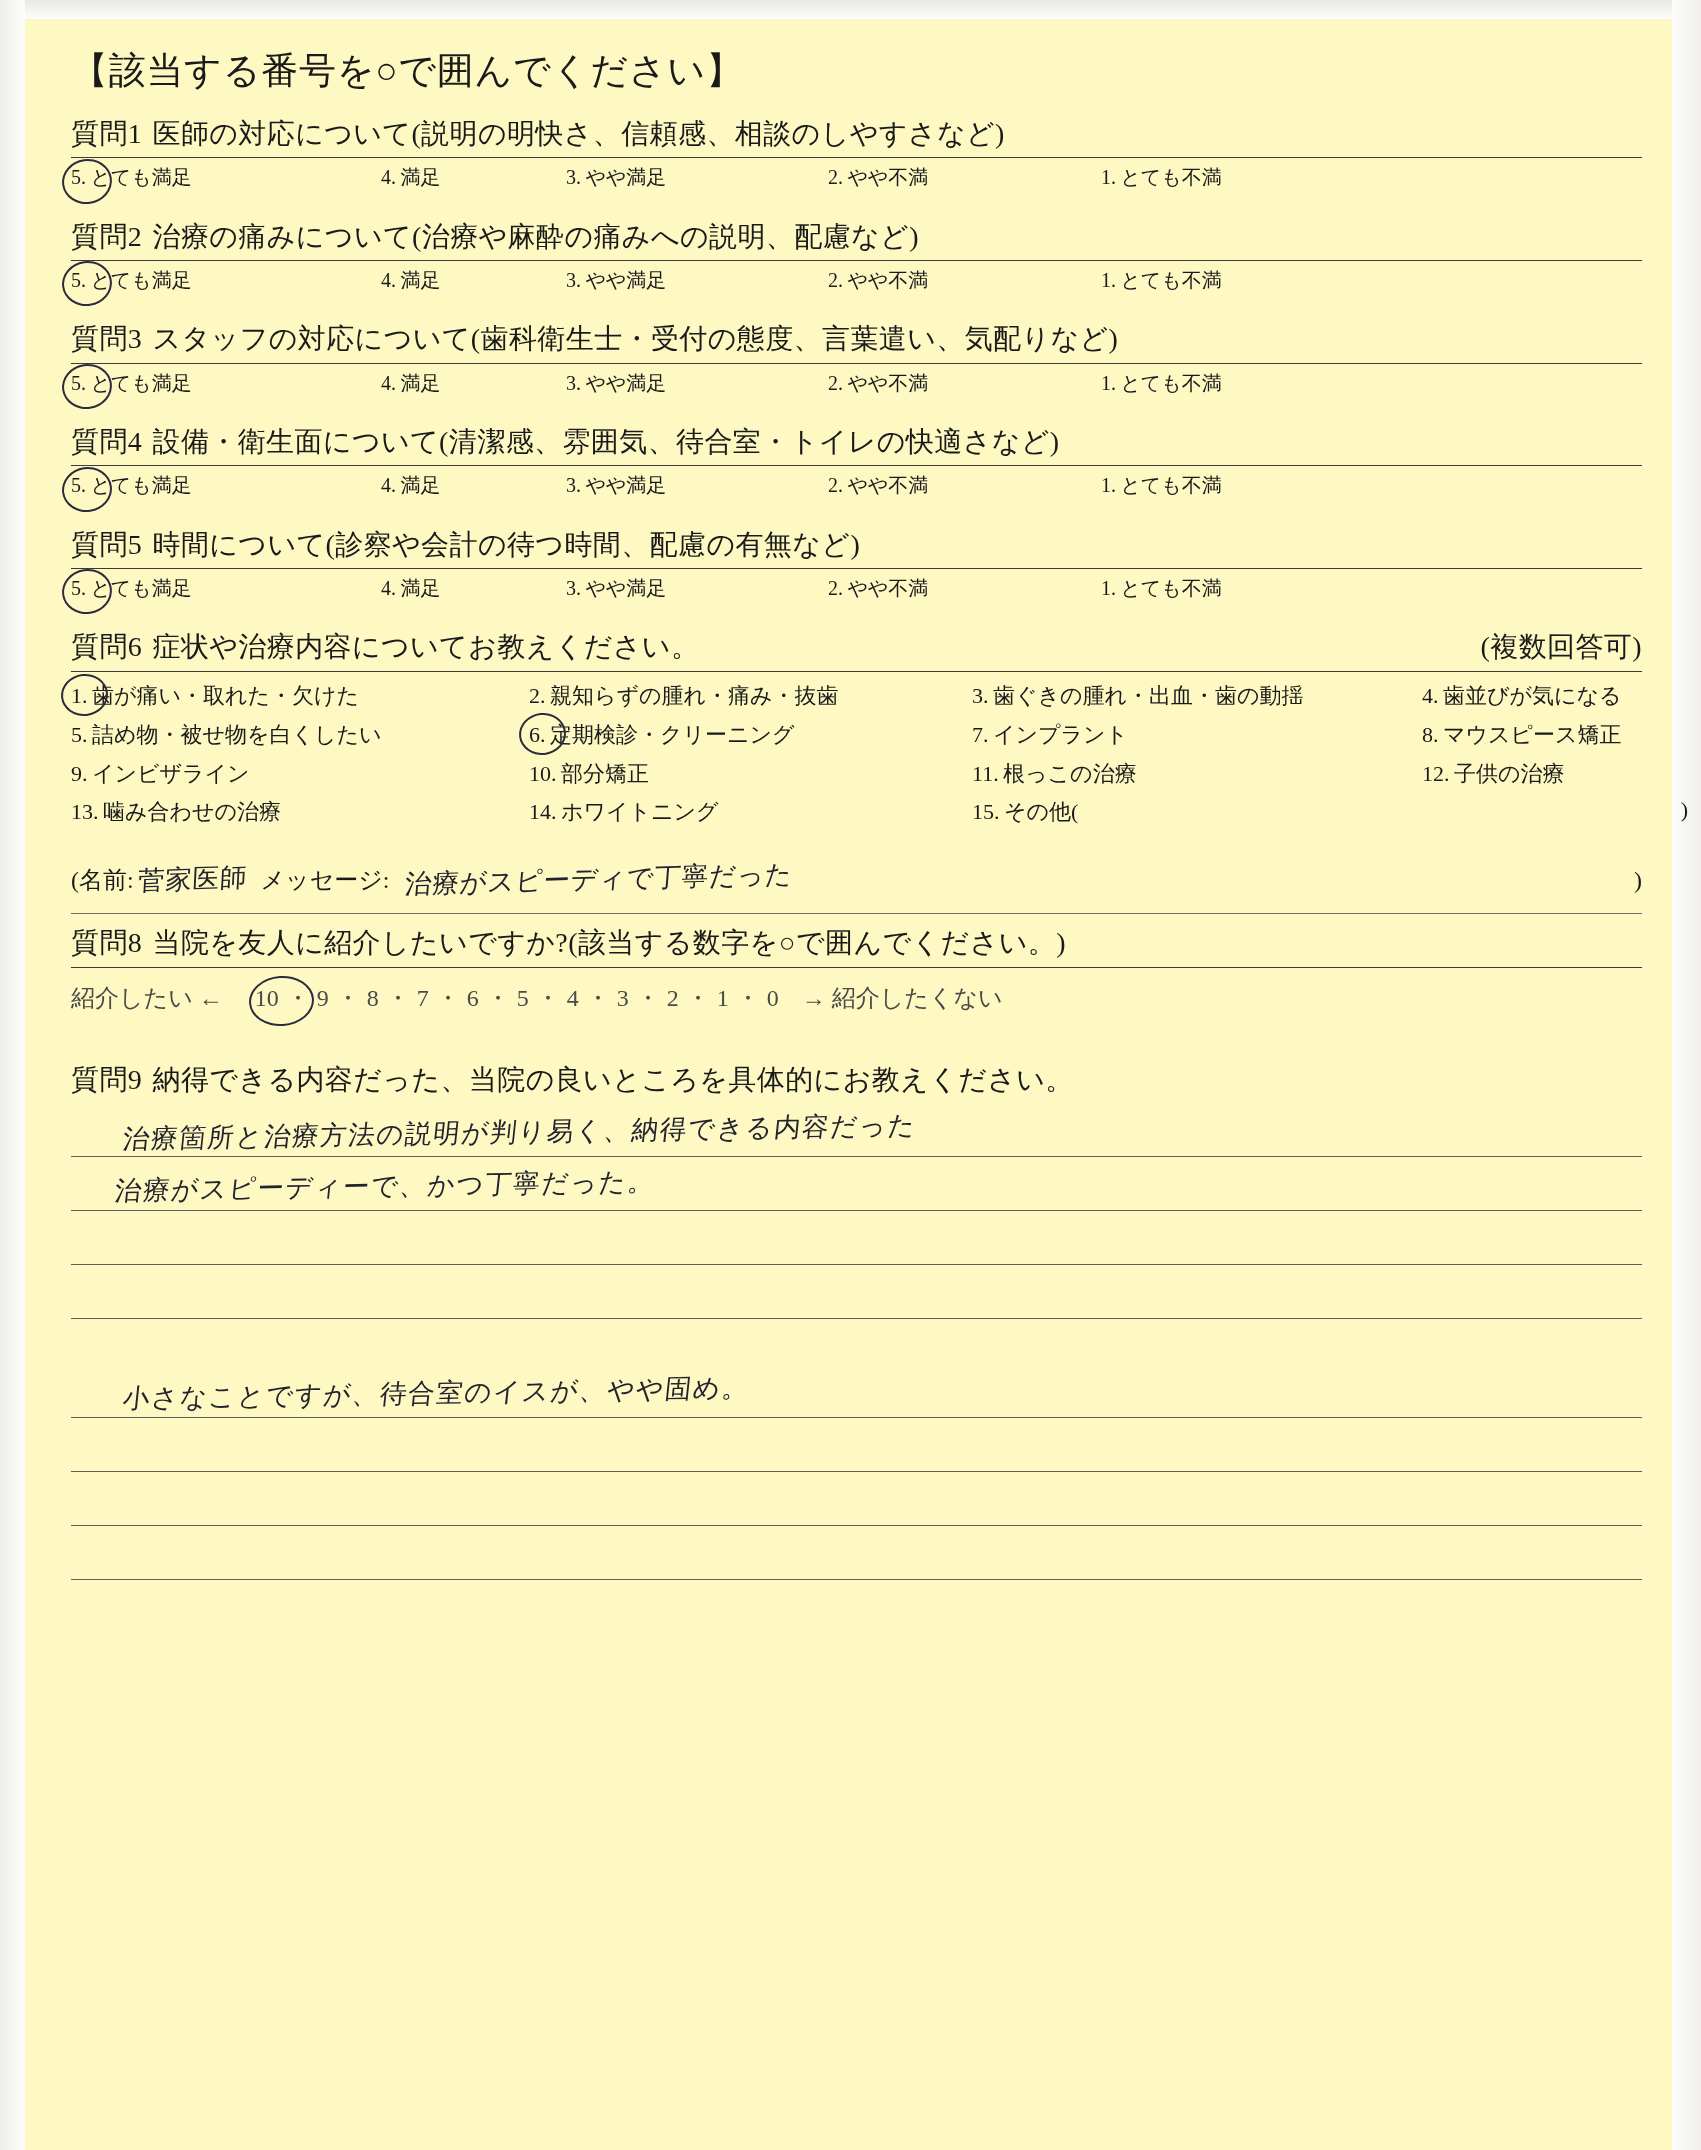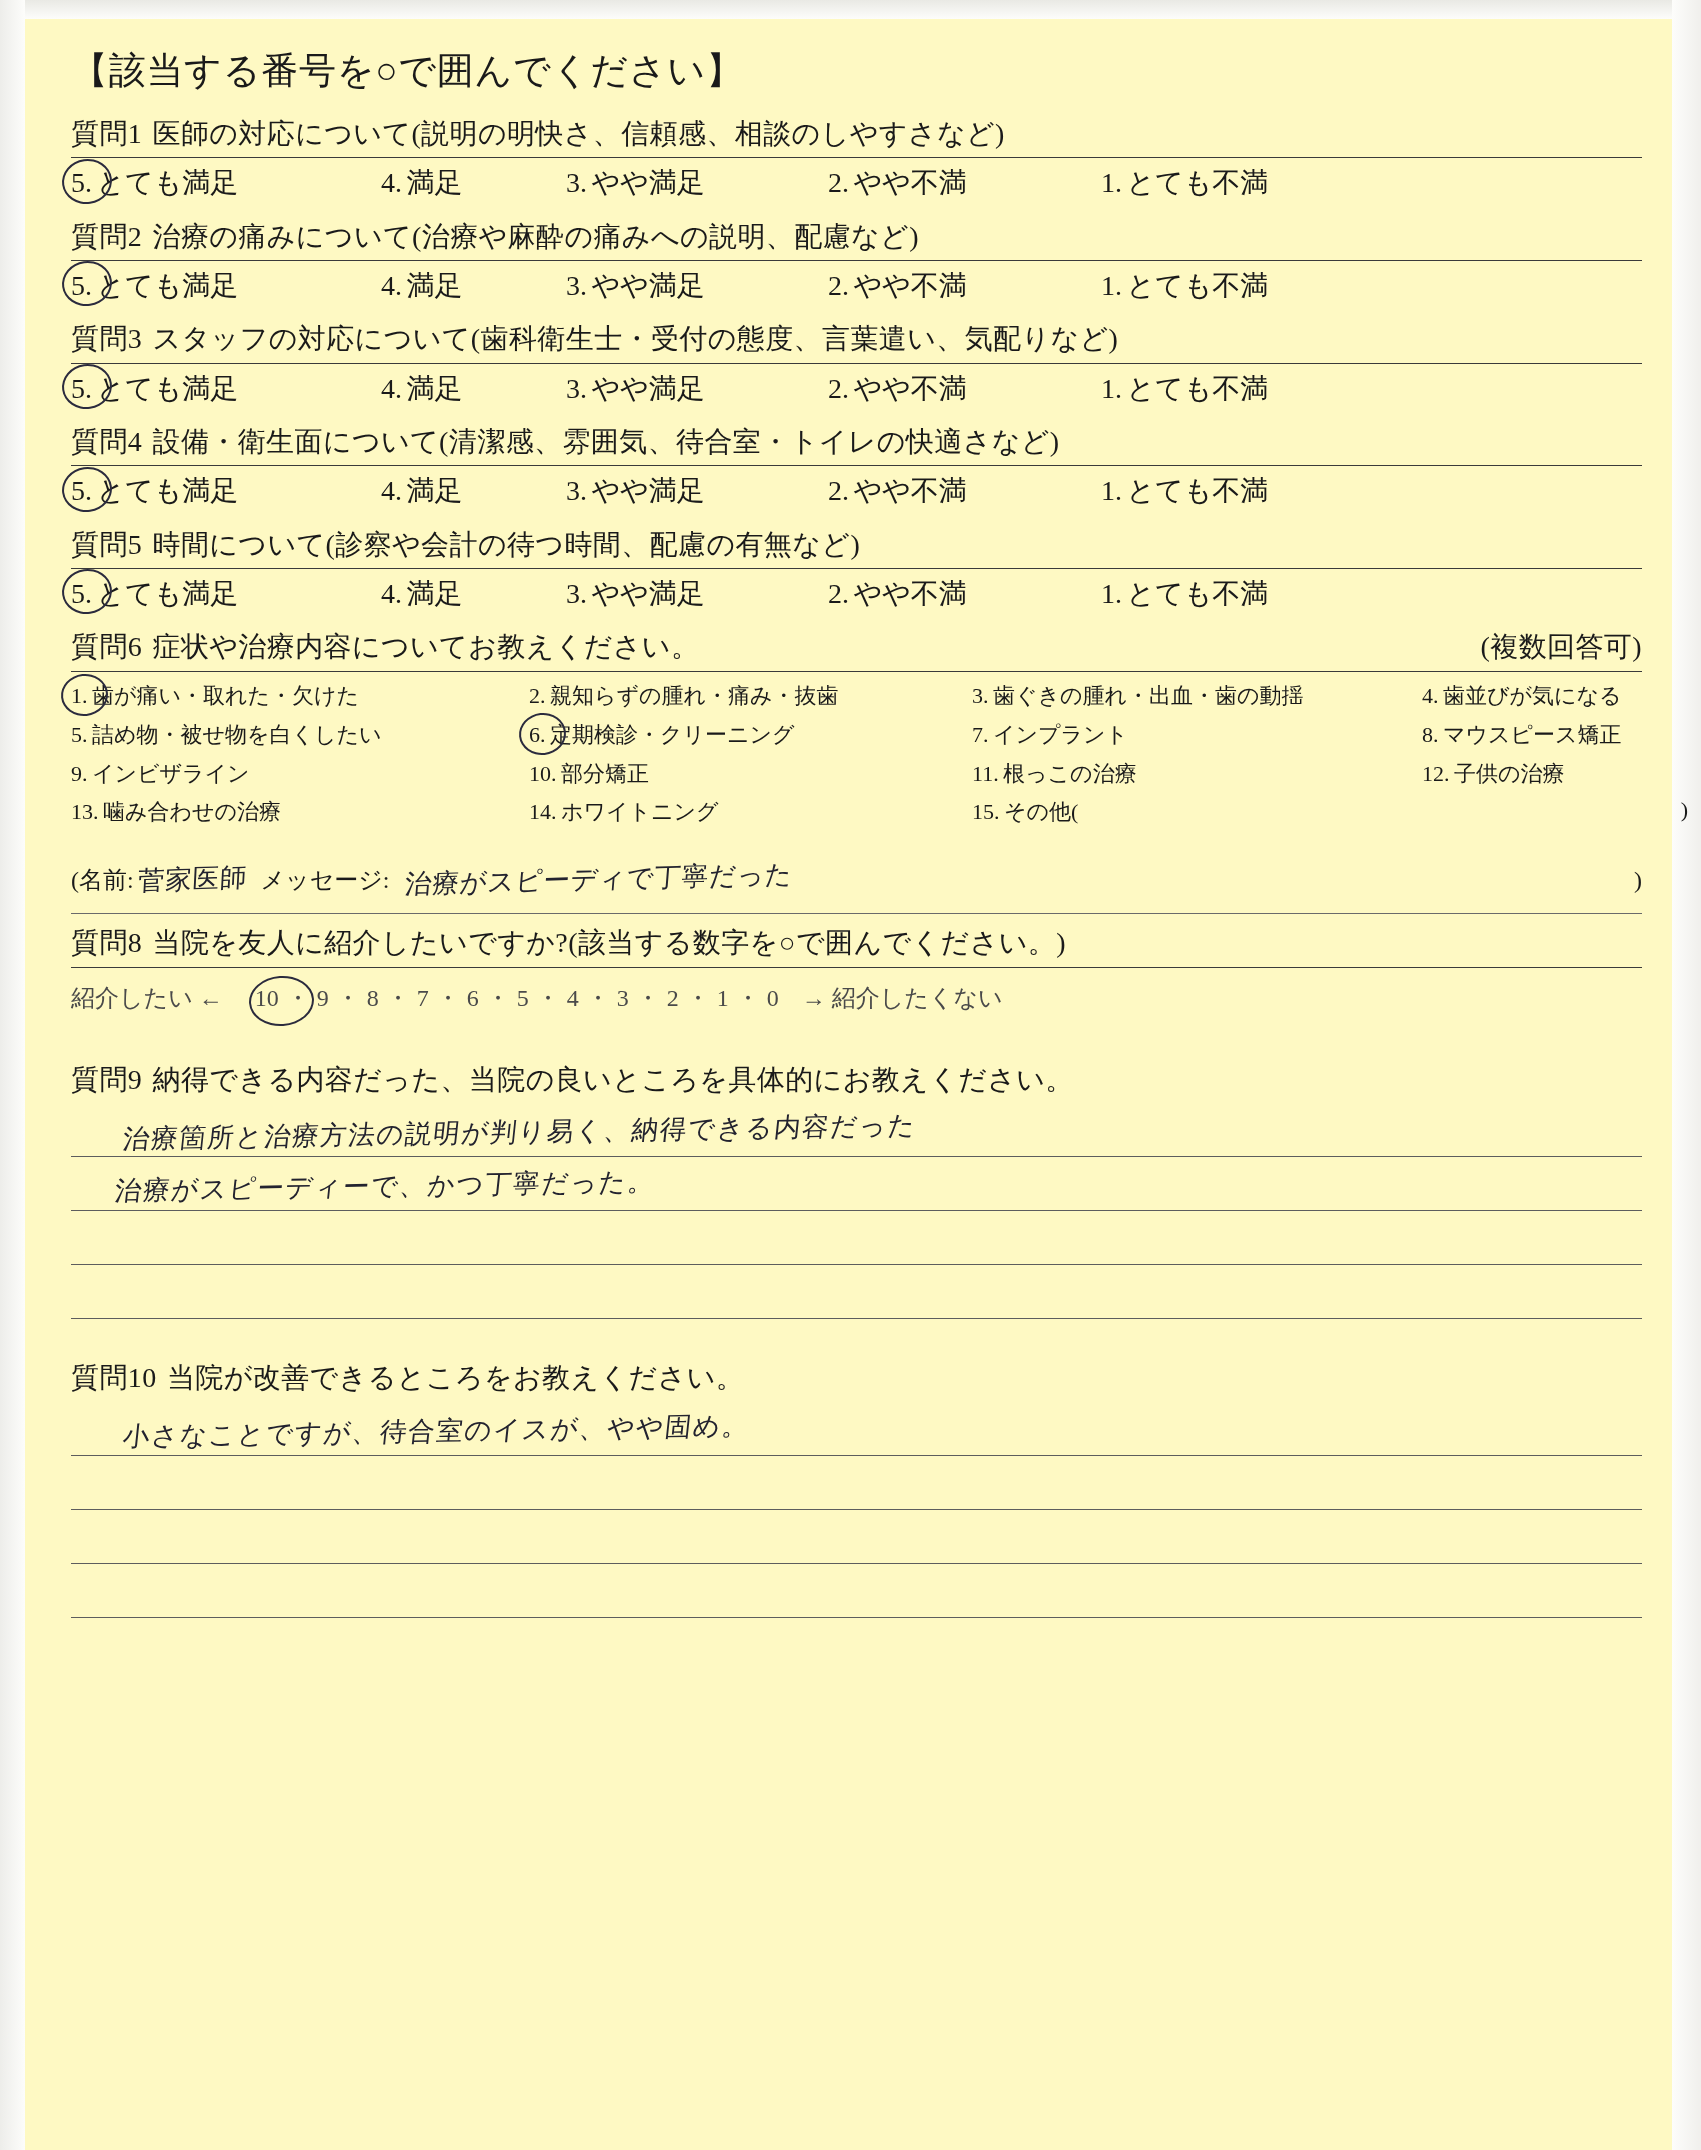--- a/index.html
+++ b/index.html
@@ -65,21 +65,21 @@
     border-bottom: 1.2px solid #3a3a3a;
     height: 0;
     margin: 0 0 3px 0;
   }
   .rule.thin { border-bottom: 1px solid #6a6a6a; }
 
   .scale-row {
     position: relative;
     display: flex;
     align-items: baseline;
-    font-size: 28px;
+    font-size: 20px;
     height: 43px;
     padding-top: 3px;
   }
   .scale-opt {
     white-space: nowrap;
     position: relative;
   }
   .scale-opt .onum { margin-right: 4.4px; }
   .opt-1 { width: 310px; }
   .opt-2 { width: 185px; }
@@ -467,23 +467,20 @@
         </div>
         <div class="line">
           <span class="hw"></span>
         </div>
       </div>
     </div>
 
     <div class="spacer-md"></div>
 
     <div class="q-block">
-      <div class="q-head">
-        <span class="num">質問10</span><span>当院が改善できるところをお教えください。</span>
-      </div>
       <div class="lines">
         <div class="line">
           <span class="hw">小さなことですが、待合室のイスが、やや固め。</span>
         </div>
         <div class="line">
           <span class="hw"></span>
         </div>
         <div class="line">
           <span class="hw"></span>
         </div>

